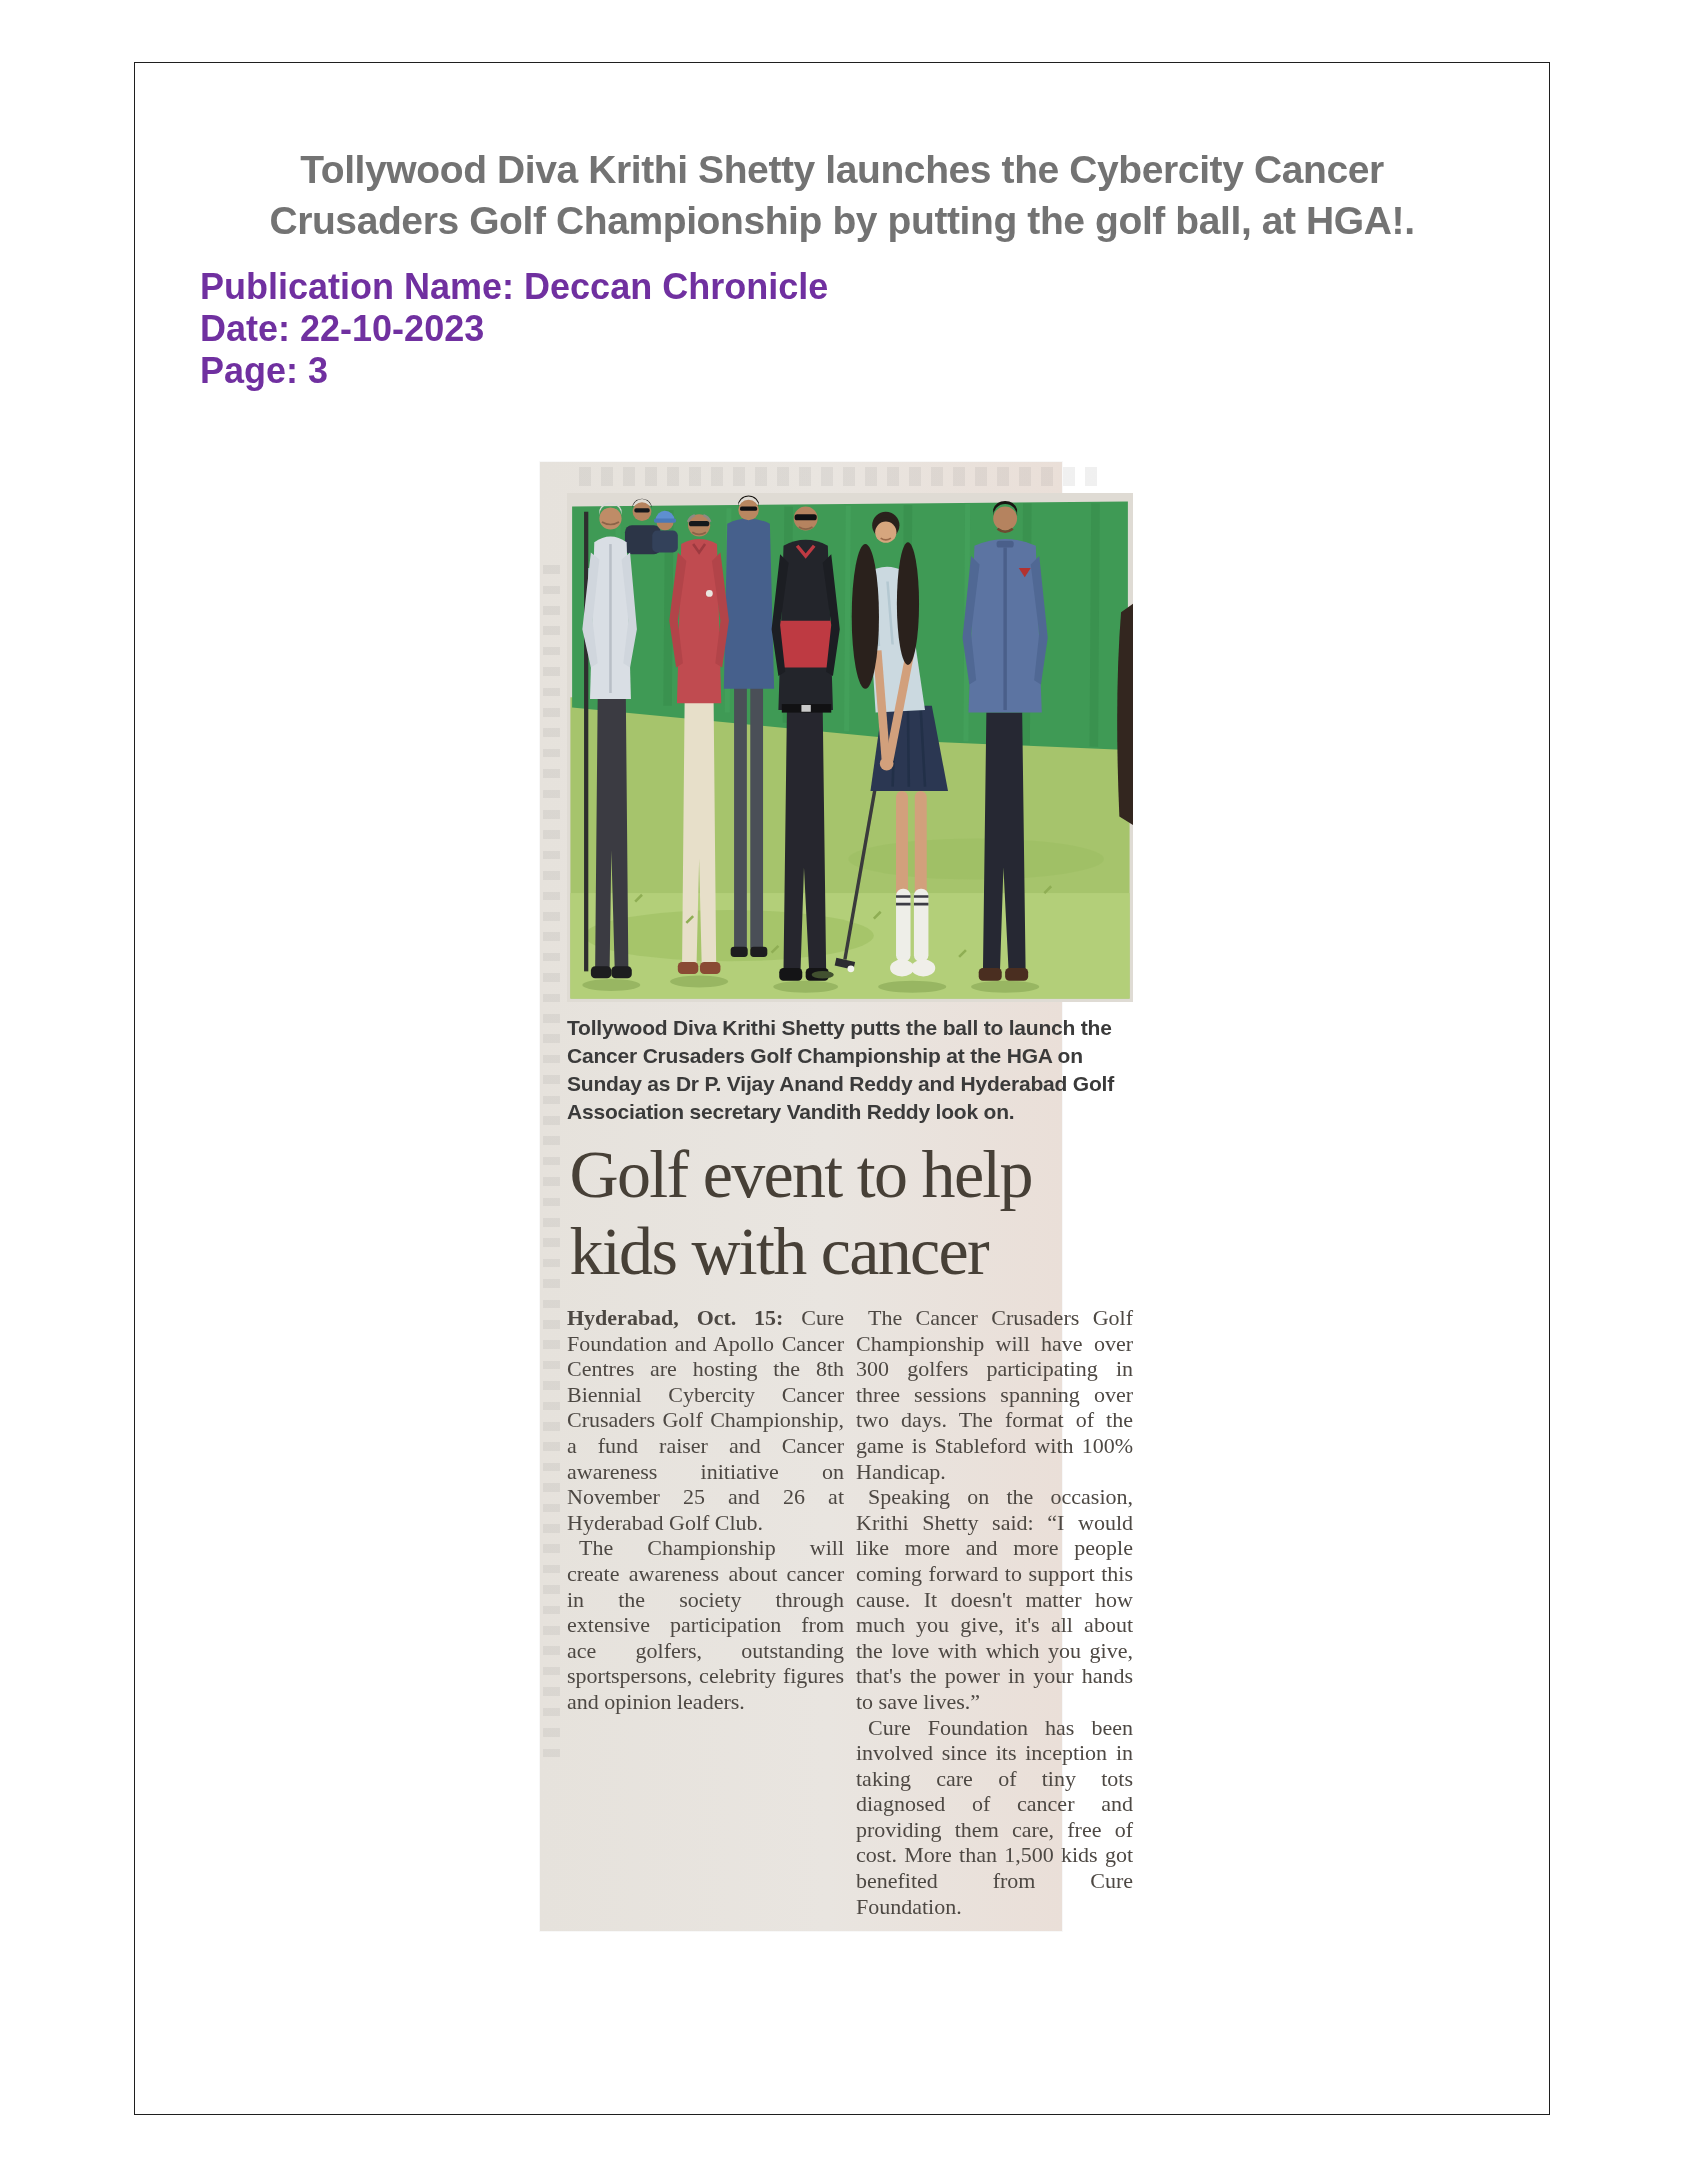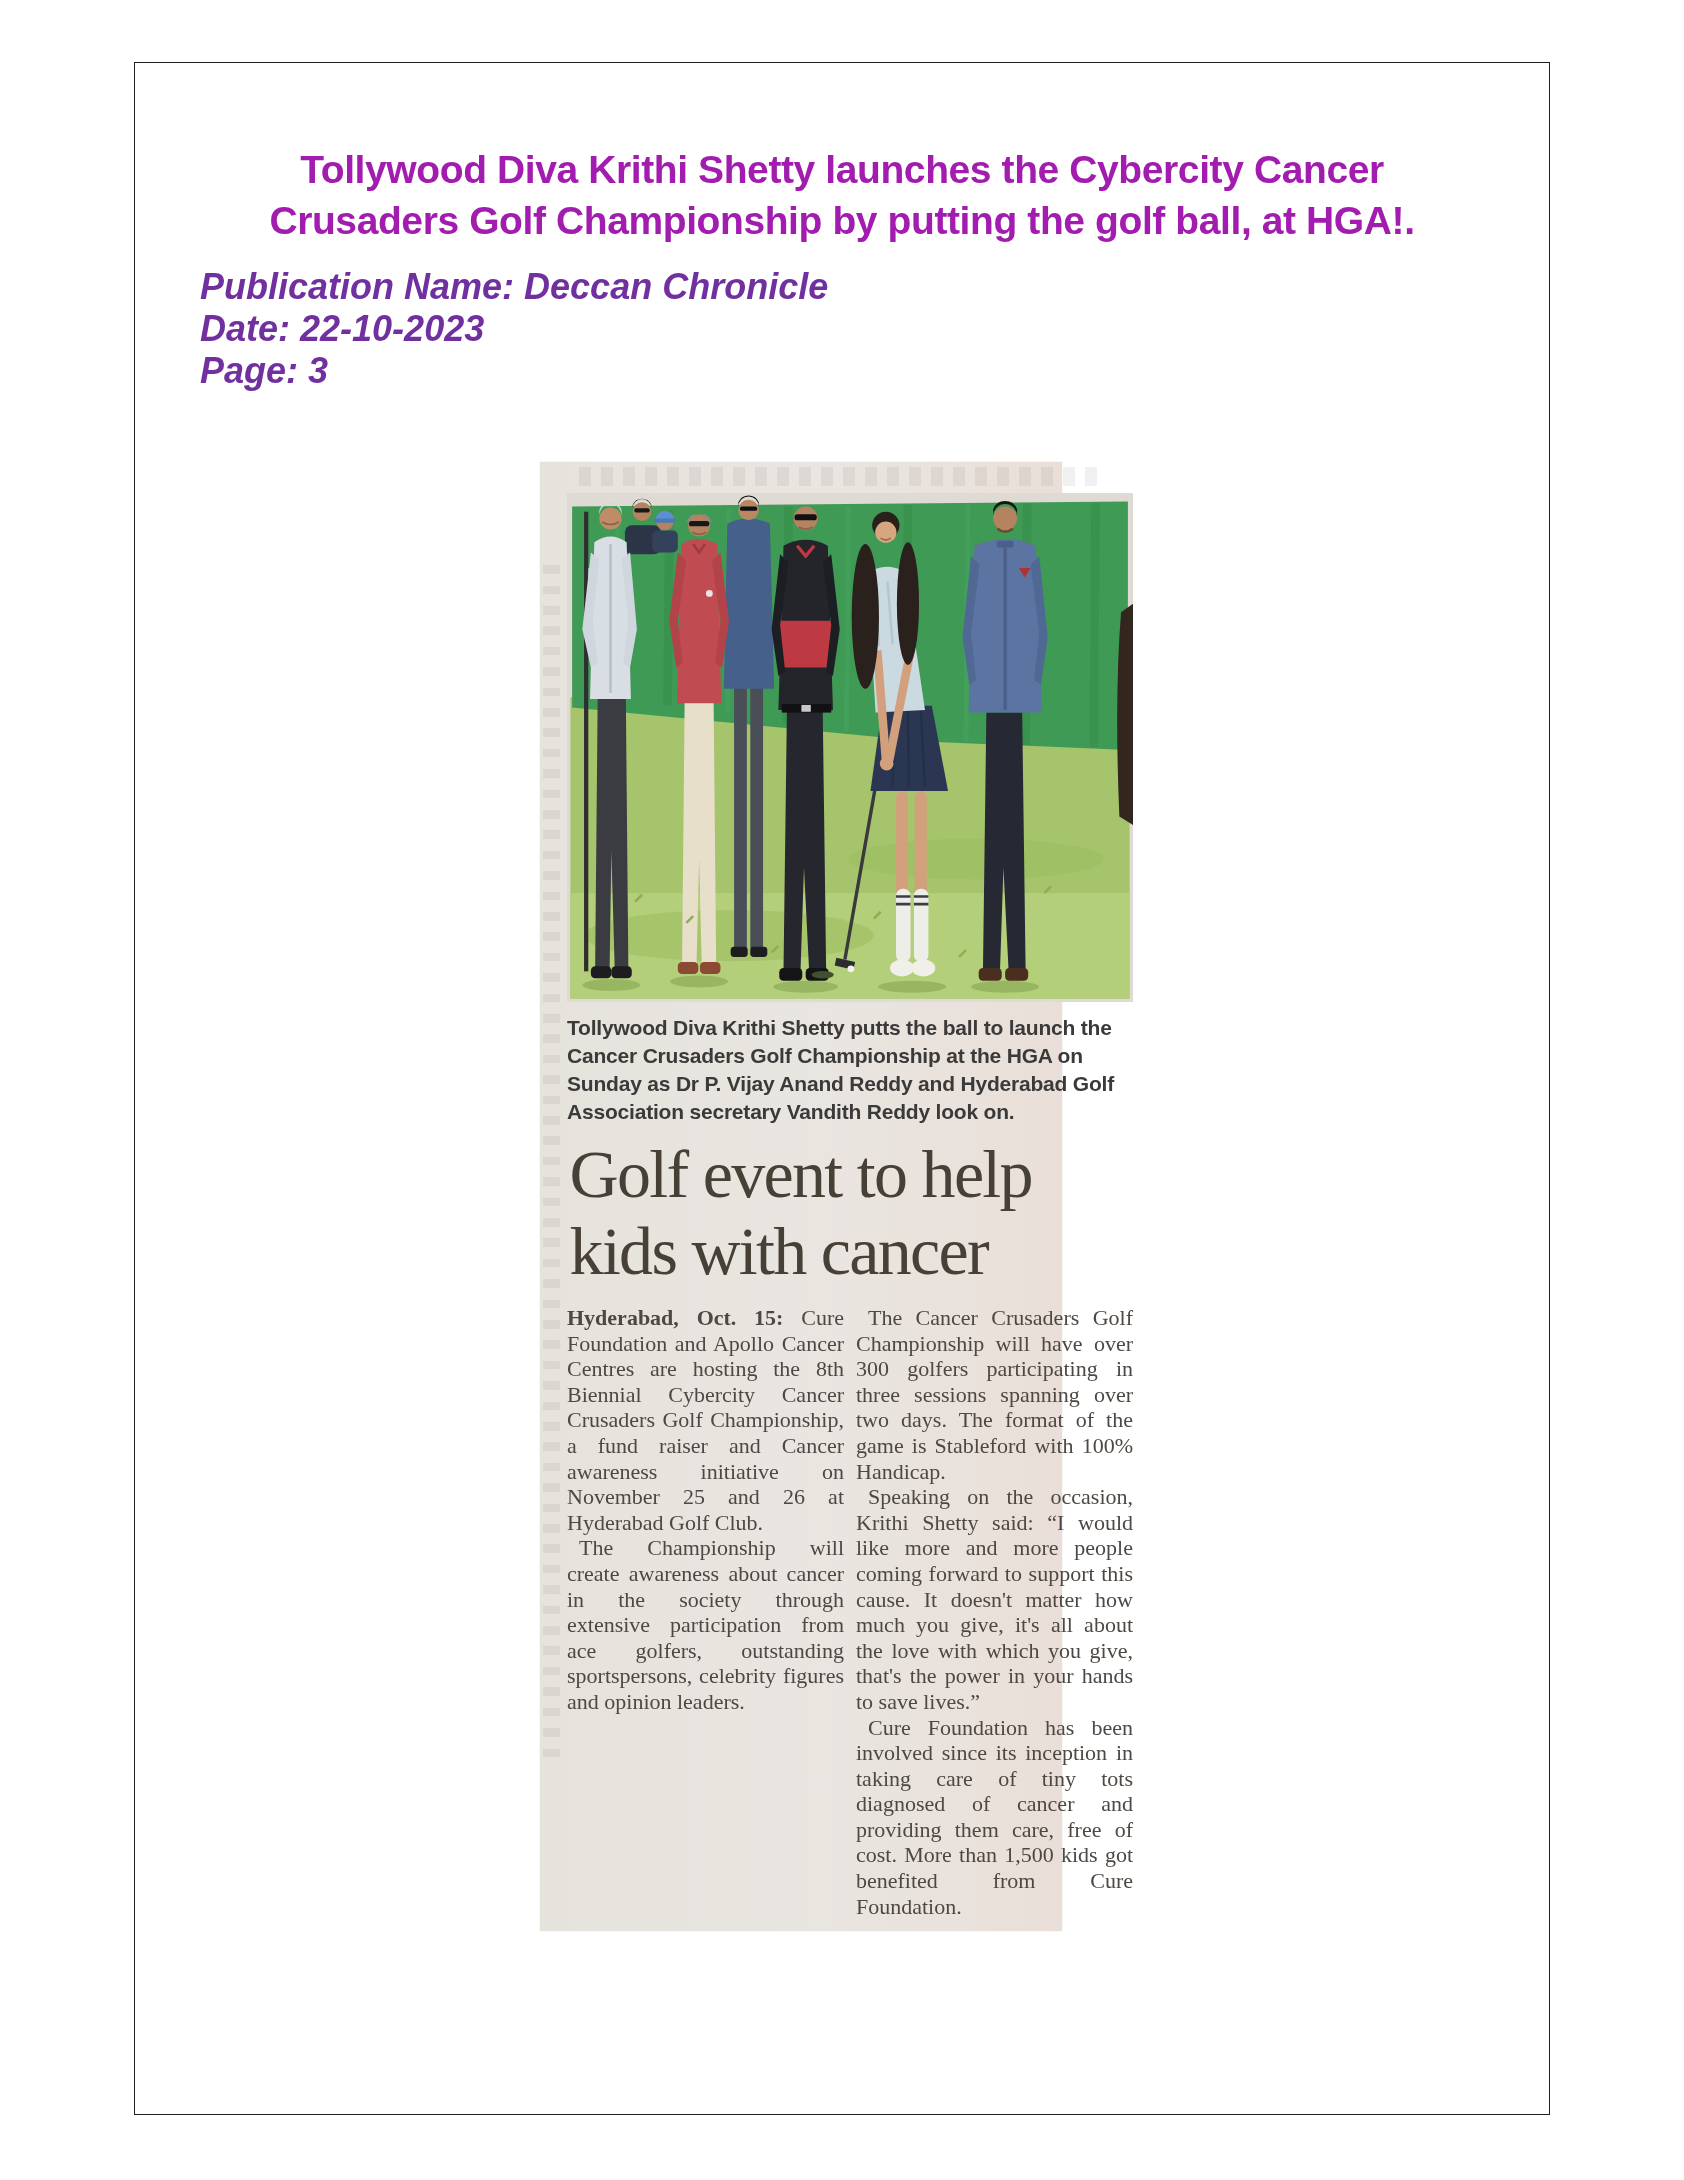--- a/index.html
+++ b/index.html
@@ -3,25 +3,25 @@
 <meta charset="utf-8">
 <style>
   html,body{margin:0;padding:0;background:#ffffff;}
   .canvas{position:relative;width:1685px;height:2181px;background:#ffffff;overflow:hidden;
           font-family:"Liberation Sans",sans-serif;}
   .frame{position:absolute;left:134px;top:62px;width:1416px;height:2053px;
          border:1.7px solid #1f1f1f;background:#ffffff;box-sizing:border-box;}
   
   .page-title{position:absolute;left:0;top:81px;width:100%;text-align:center;
               font-weight:bold;font-size:39px;line-height:51px;letter-spacing:-0.4px;
-              color:#a21caf;}
+              color:#737373;}
   
   .meta{position:absolute;left:65px;top:203px;font-weight:bold;font-size:36px;line-height:42px;
         color:#7030A0;}
-  .meta .row{white-space:nowrap;font-style:italic;}
+  .meta .row{white-space:nowrap;}
   
   .clipping{position:absolute;left:405px;top:399px;width:522px;height:1469px;
             background:linear-gradient(90deg,#E6E2DC 0%,#E9E5E0 55%,#EADFD8 100%);
             box-shadow:0 0 0 0.9px rgba(0,0,0,0.03);}
   .ghost-top{position:absolute;left:39px;top:5.1px;width:528px;height:19px;opacity:0.10;
              background:repeating-linear-gradient(90deg,#6a6a6a 0 12px,transparent 12px 22px);}
   .ghost-left{position:absolute;left:3.4px;top:102px;width:17px;height:1193px;opacity:0.10;
               background:repeating-linear-gradient(0deg,#6a6a6a 0 8.5px,transparent 8.5px 20.4px);}
   .photo{position:absolute;left:27px;top:31px;width:566px;height:509px;background:#dfdbd4;}
   .photo svg{display:block;width:100%;height:100%;}

